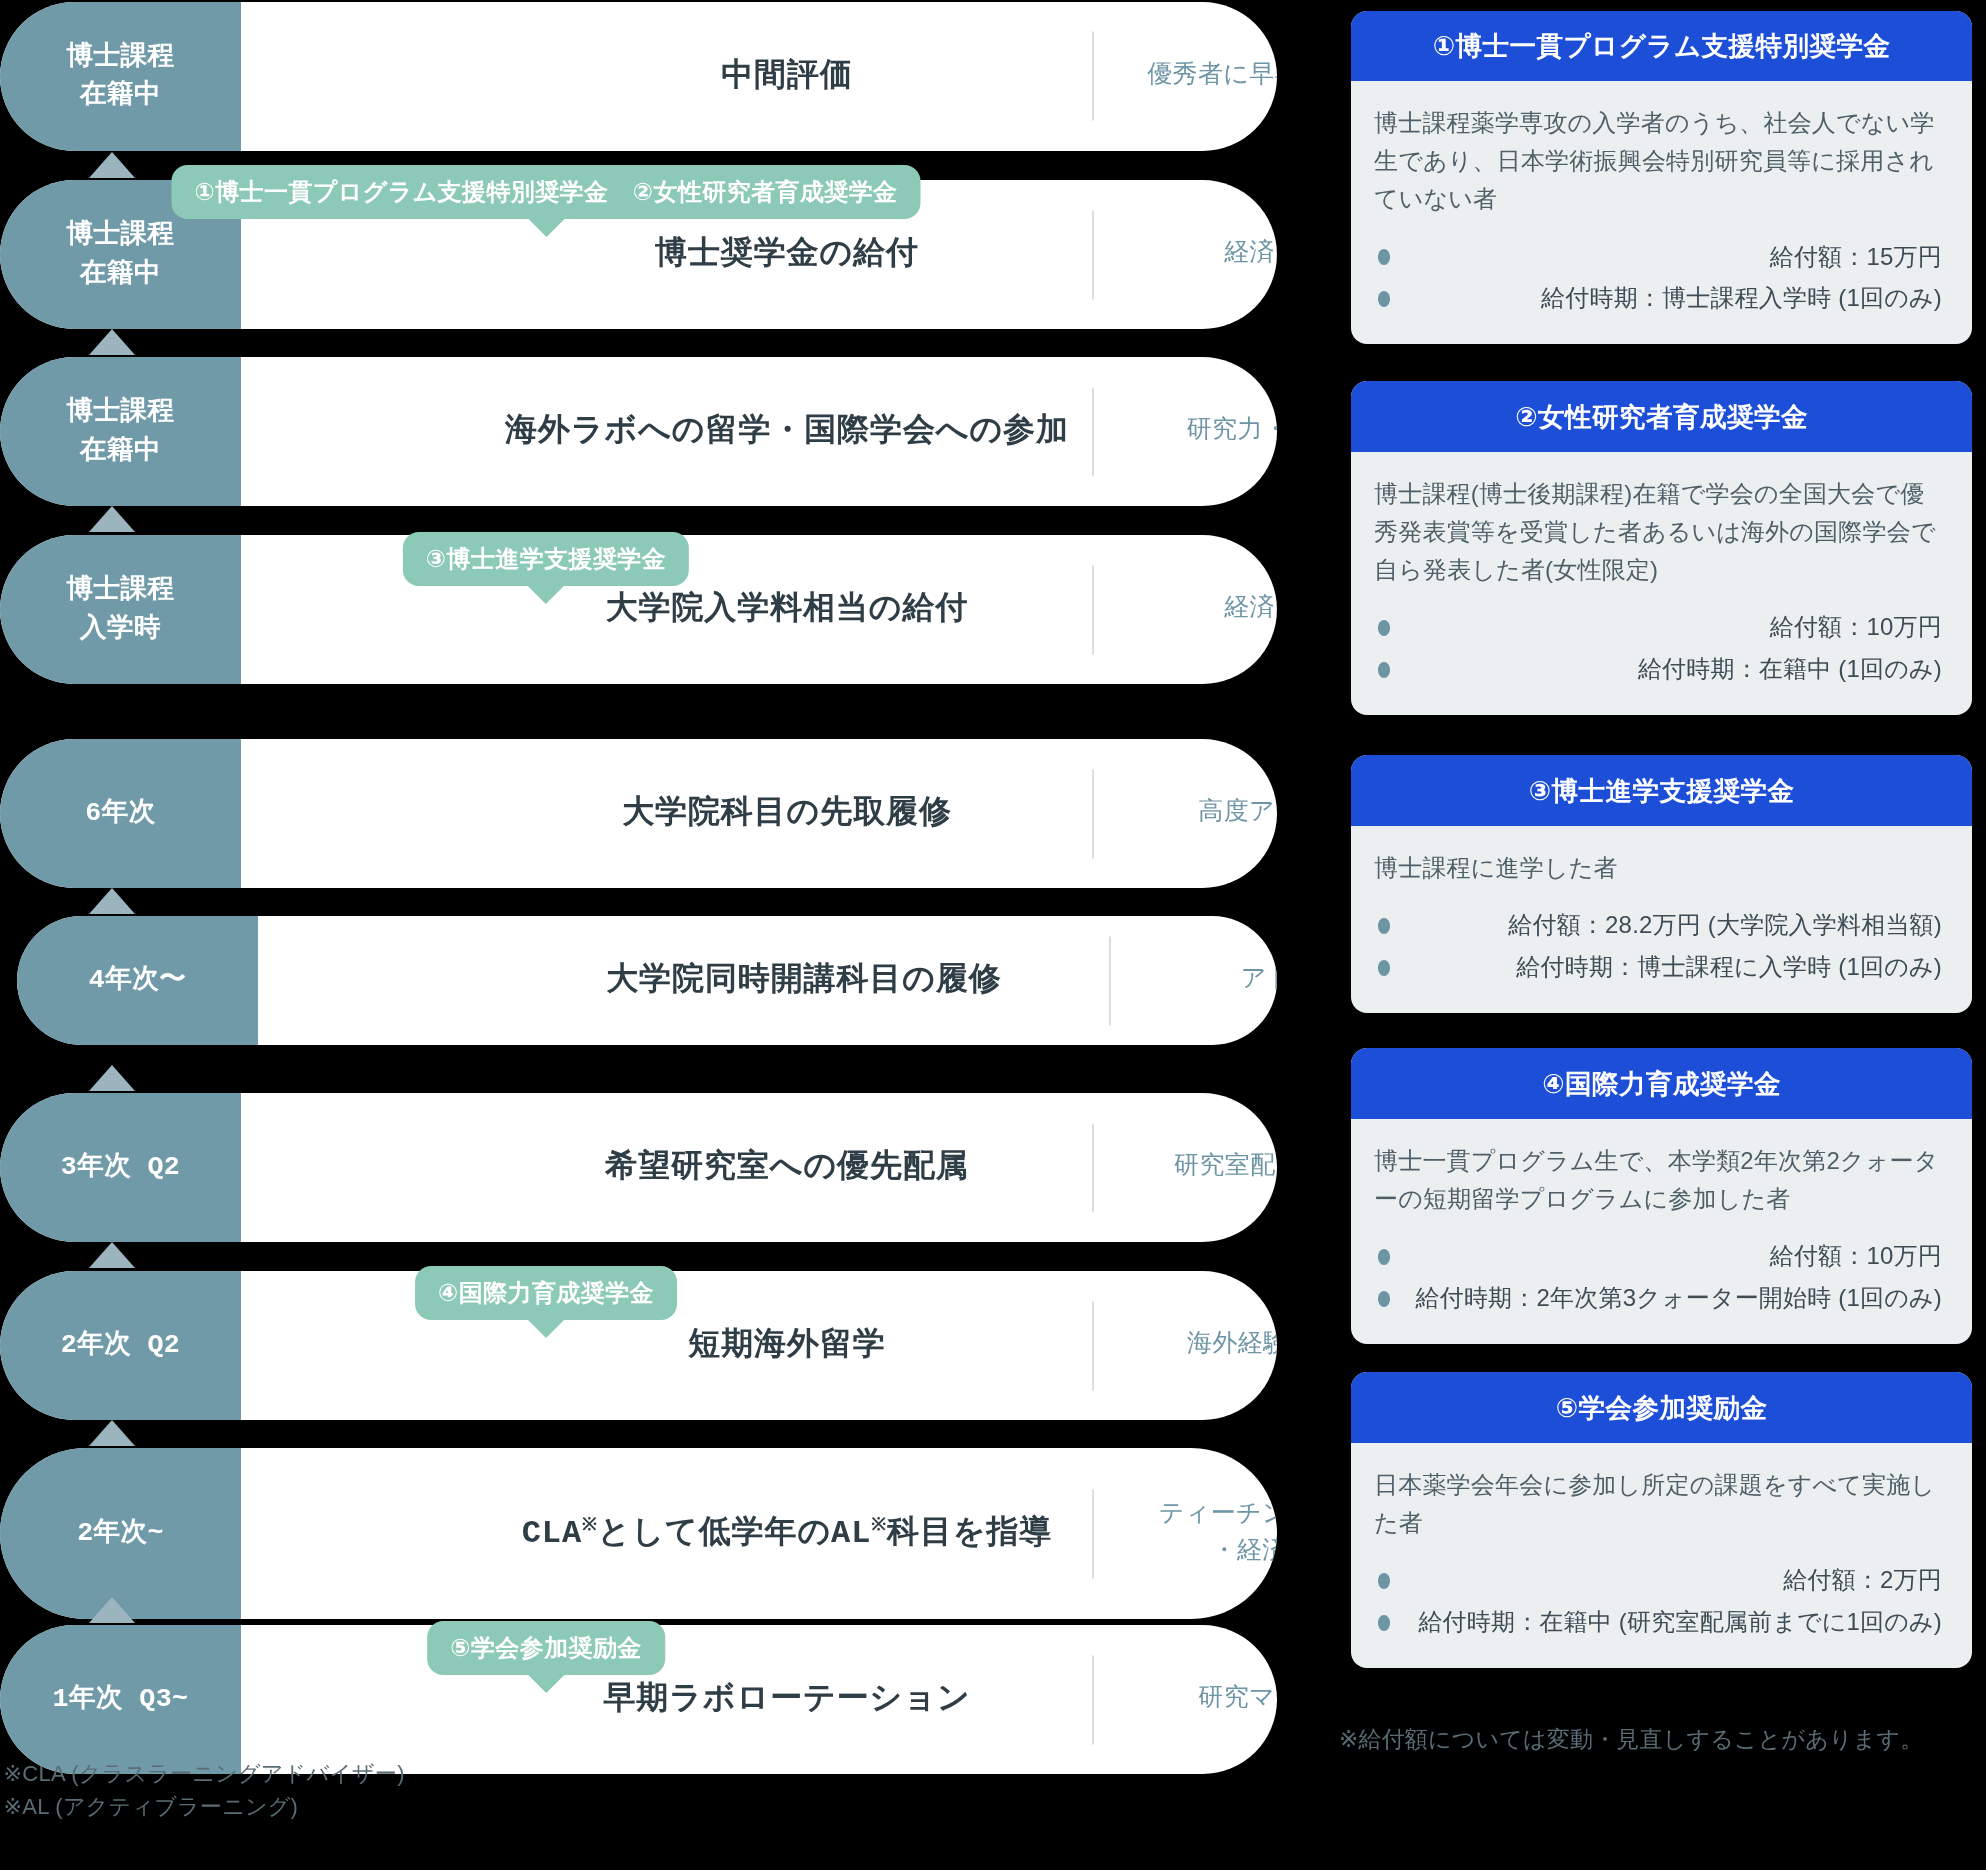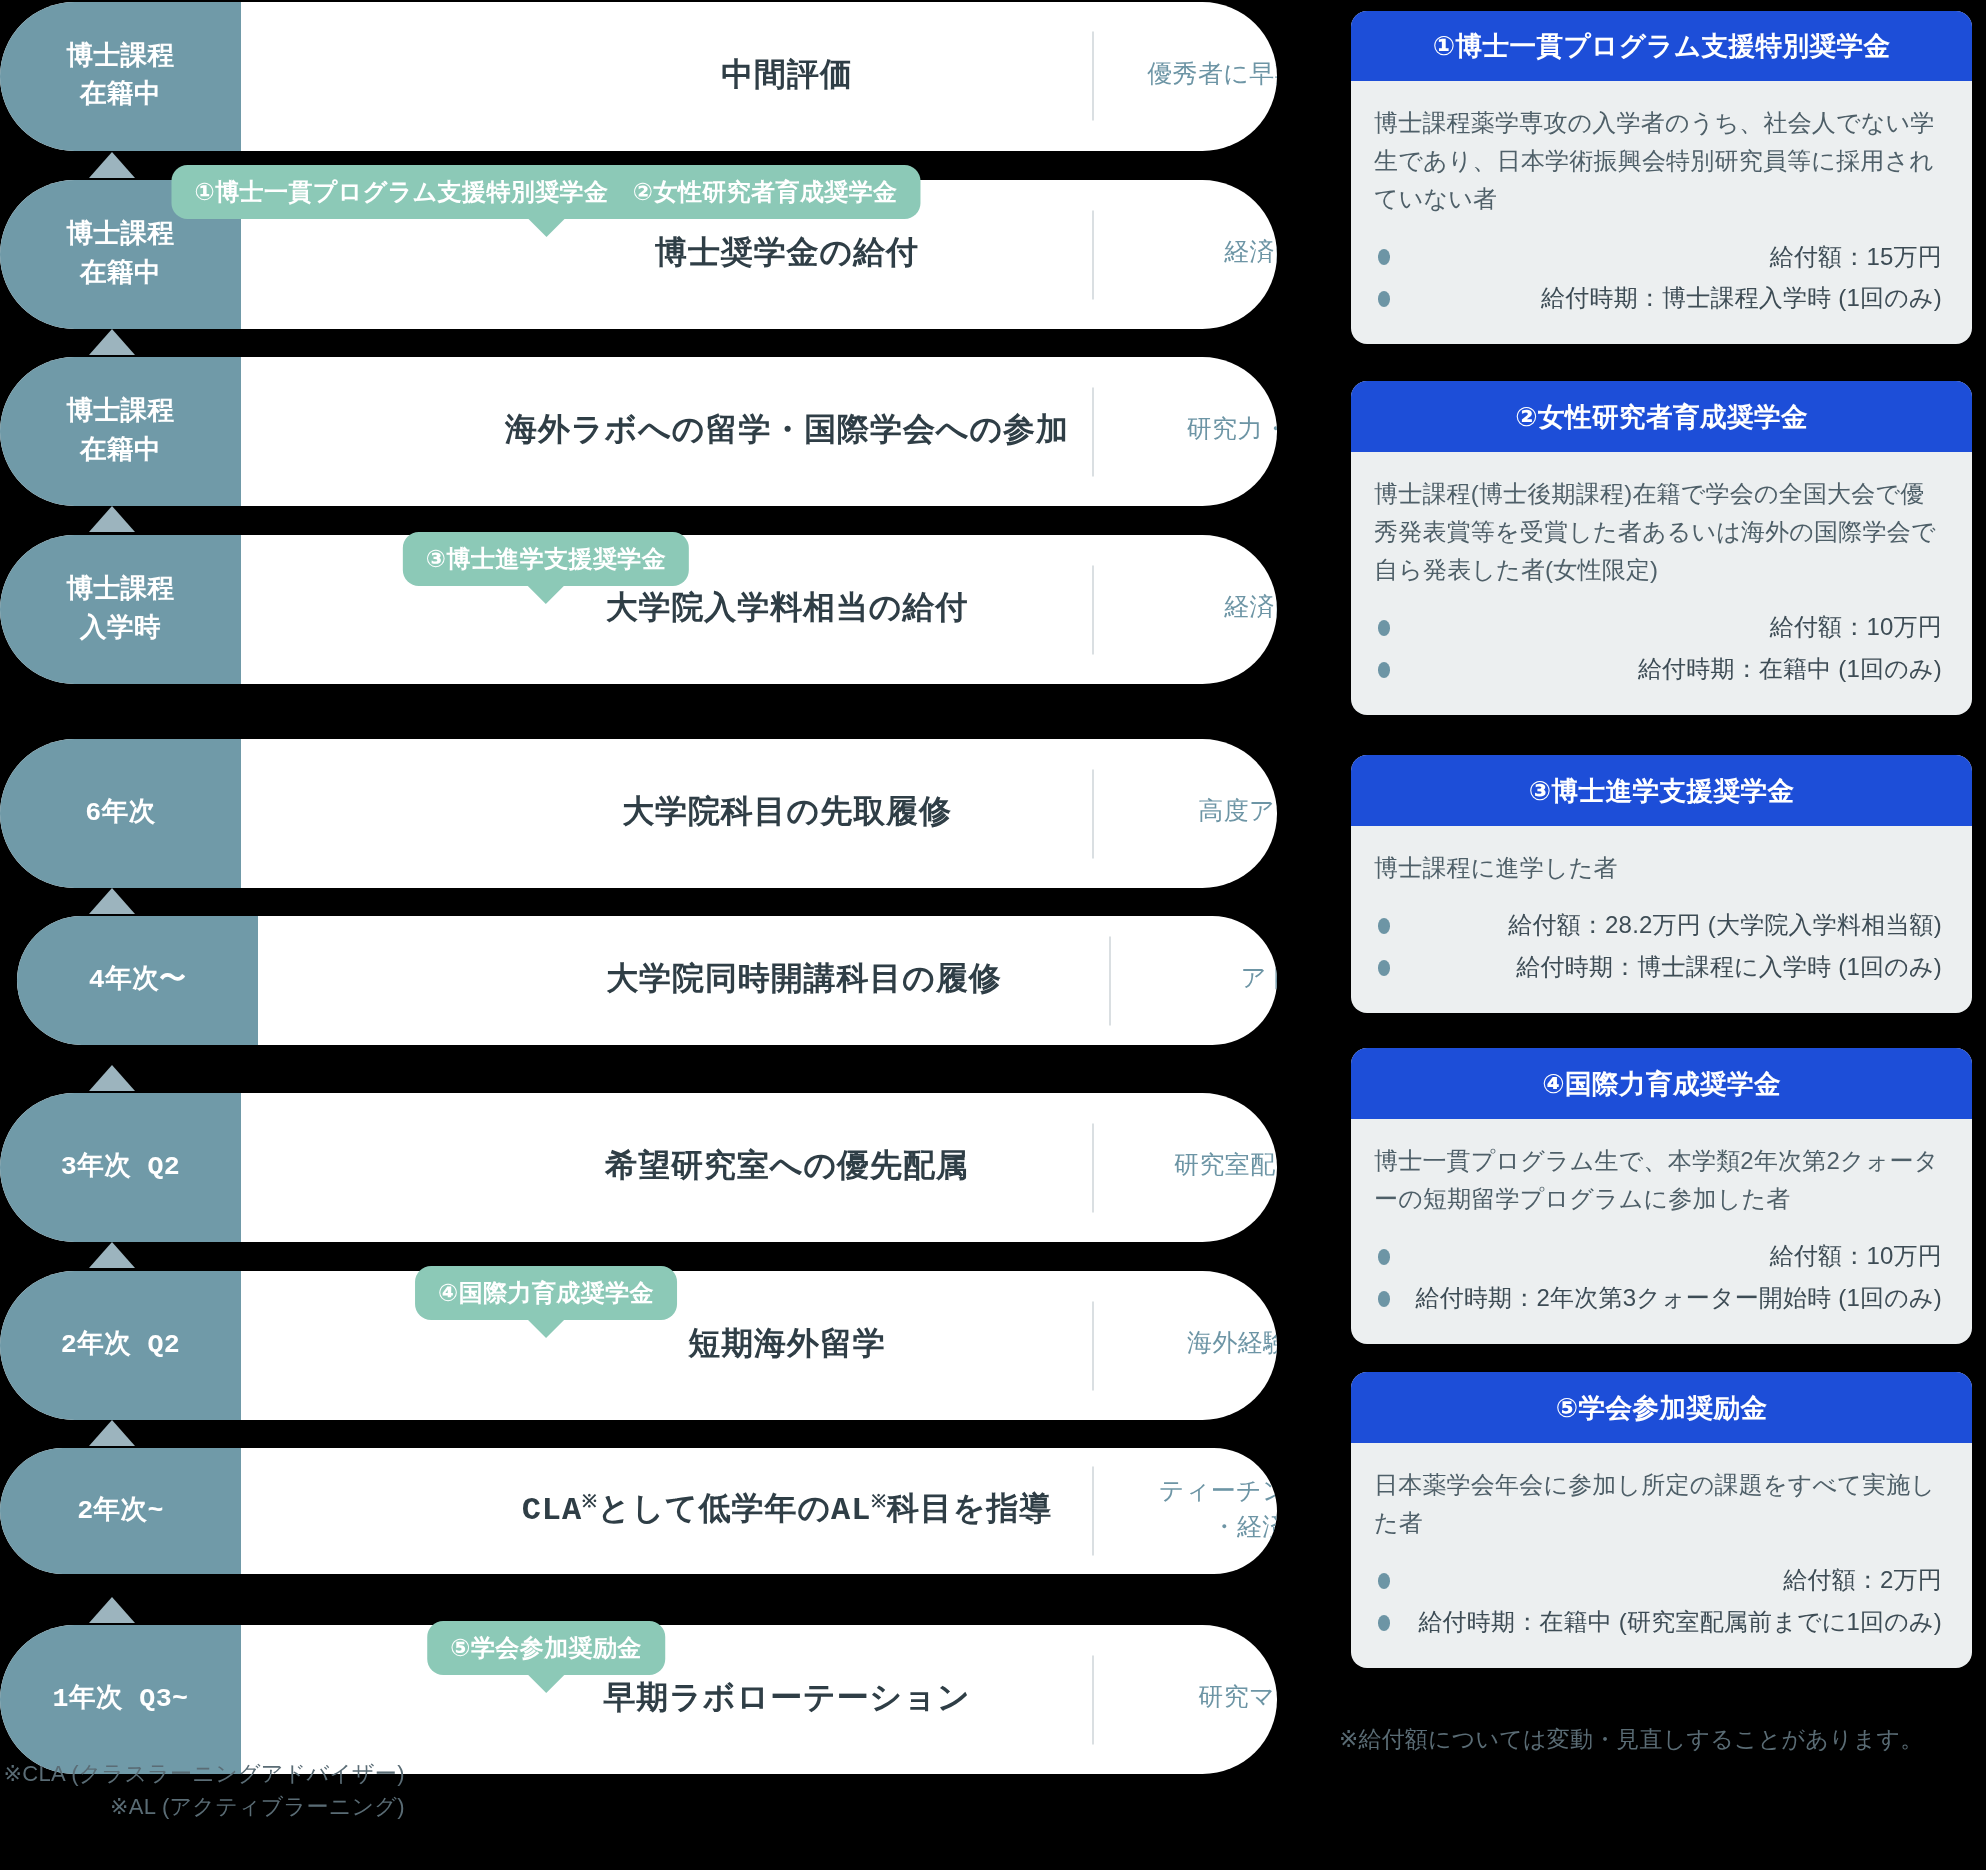--- a/index.html
+++ b/index.html
@@ -142,21 +142,20 @@
   }
 
   .footnotes {
     position: absolute;
     left: 3.5px;
     top: 1757px;
     color: #5a6c75;
     font-size: 22px;
     line-height: 1.5;
     letter-spacing: 0.3px;
-    text-align: right;
   }
 
   
   .cards {
     position: absolute;
     left: 1351px;
     top: 5.3px;
     width: 621px;
   }
   .card {
@@ -323,21 +322,21 @@
           </div>
           <div class="content">
             <div class="action">短期海外留学</div>
             <div class="vdiv"></div>
             <div class="benefit">海外経験・英語力向上</div>
           </div>
         </div>
       </div>
       <div class="pill" style="top: 1266px; left: 546px; transform: translateX(-50%);">④国際力育成奨学金</div>
       <div class="connector" style="top: 1420px;"></div>
-      <div class="trow" style="top: 1448px; height: 126px;">
+      <div class="trow" style="top: 1448px; height: 171px;">
         <div class="trow-body">
           <div class="stage">
             <span class="stage-line">2年次~</span>
           </div>
           <div class="content">
             <div class="action"><span>CLA</span><span class="sup">※</span><span>として低学年のAL</span><span class="sup">※</span><span>科目を指導</span></div>
             <div class="vdiv"></div>
             <div class="benefit">
               <div>ティーチングトレーニング</div>
               <div>・経済的サポート</div>

